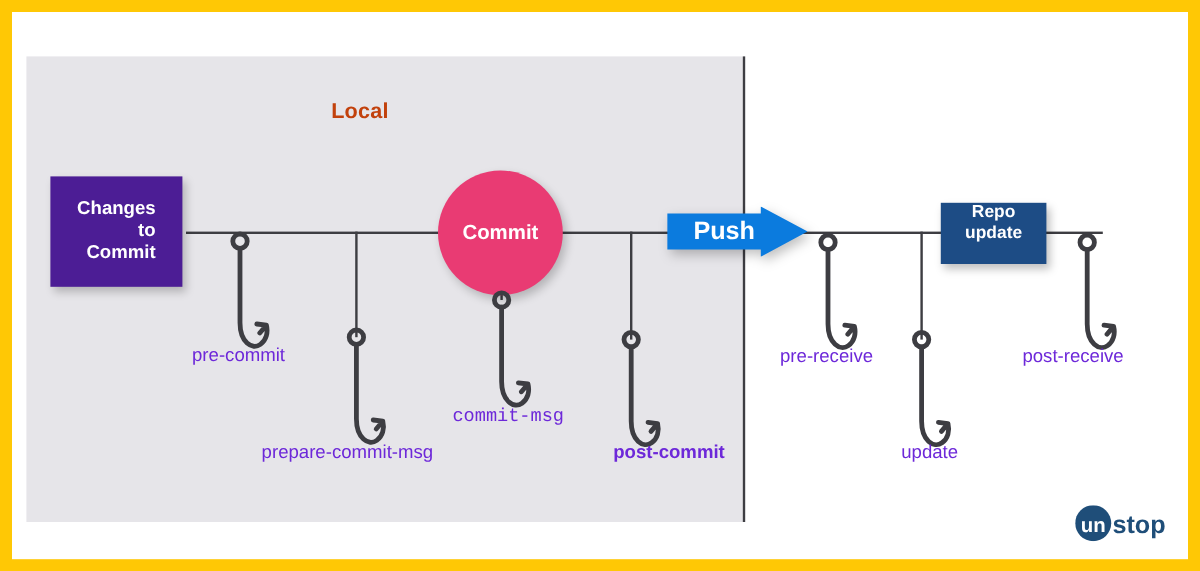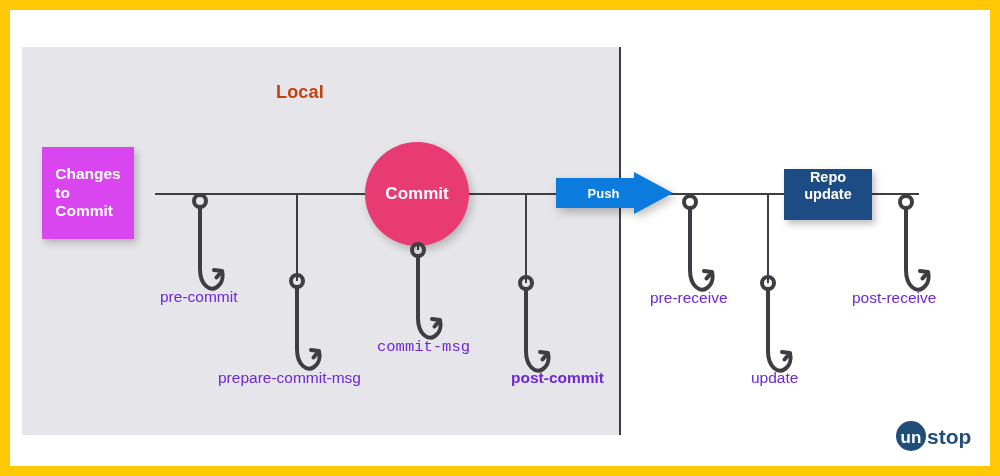--- a/index.html
+++ b/index.html
@@ -50,25 +50,25 @@
   }
   .tl-local{left:155px;top:193px;width:465px;}
   .tl-remote{left:668px;top:193px;width:251px;}
 
   
   .vline{position:absolute;width:1.6px;background:#3D3D42;}
 
   
   .box-changes{
     position:absolute;left:42px;top:147px;
-    width:92px;height:92px;
-    background:#d946ef;
+    width:110px;height:92px;
+    background:#4c1d95;
     color:#ffffff;
     display:flex;align-items:center;justify-content:center;
-    text-align:left;
+    text-align:right;
     font-size:15.5px;font-weight:bold;line-height:1.22;
     box-shadow:3px 4px 7px rgba(0,0,0,.22);
     box-sizing:border-box;
   }
 
   
   .commit-circle{
     position:absolute;left:365px;top:142px;
     width:104px;height:104px;border-radius:50%;
     background:#E93B73;
@@ -81,21 +81,21 @@
   
   .push-arrow{
     position:absolute;left:556px;top:172px;
     width:117px;height:42px;
     filter:drop-shadow(3px 4px 5px rgba(0,0,0,.25));
   }
   .push-arrow svg{display:block;}
   .push-label{
     position:absolute;left:556px;top:172px;width:95px;height:42px;
     display:flex;align-items:center;justify-content:center;
-    color:#ffffff;font-size:13px;font-weight:bold;
+    color:#ffffff;font-size:21px;font-weight:bold;
     pointer-events:none;
   }
 
   
   .box-repo{
     position:absolute;left:784px;top:169px;
     width:88px;height:51px;
     background:#1D4C85;color:#ffffff;
     display:flex;align-items:flex-start;justify-content:center;
     text-align:center;line-height:1.2;

